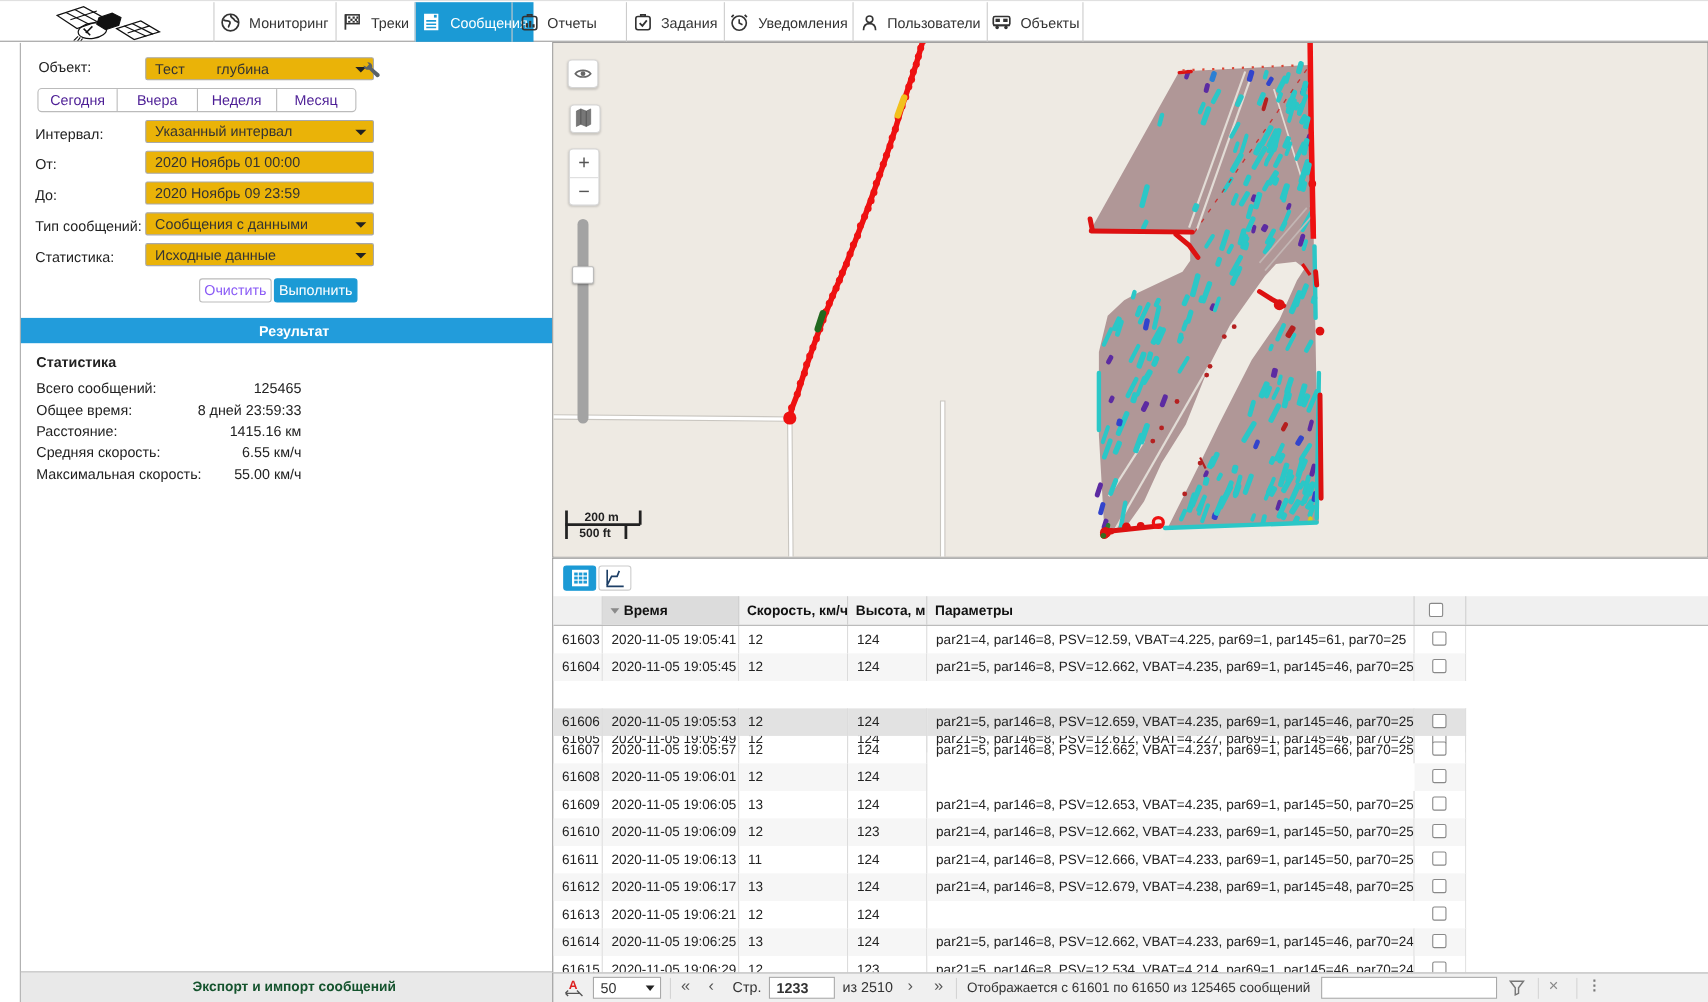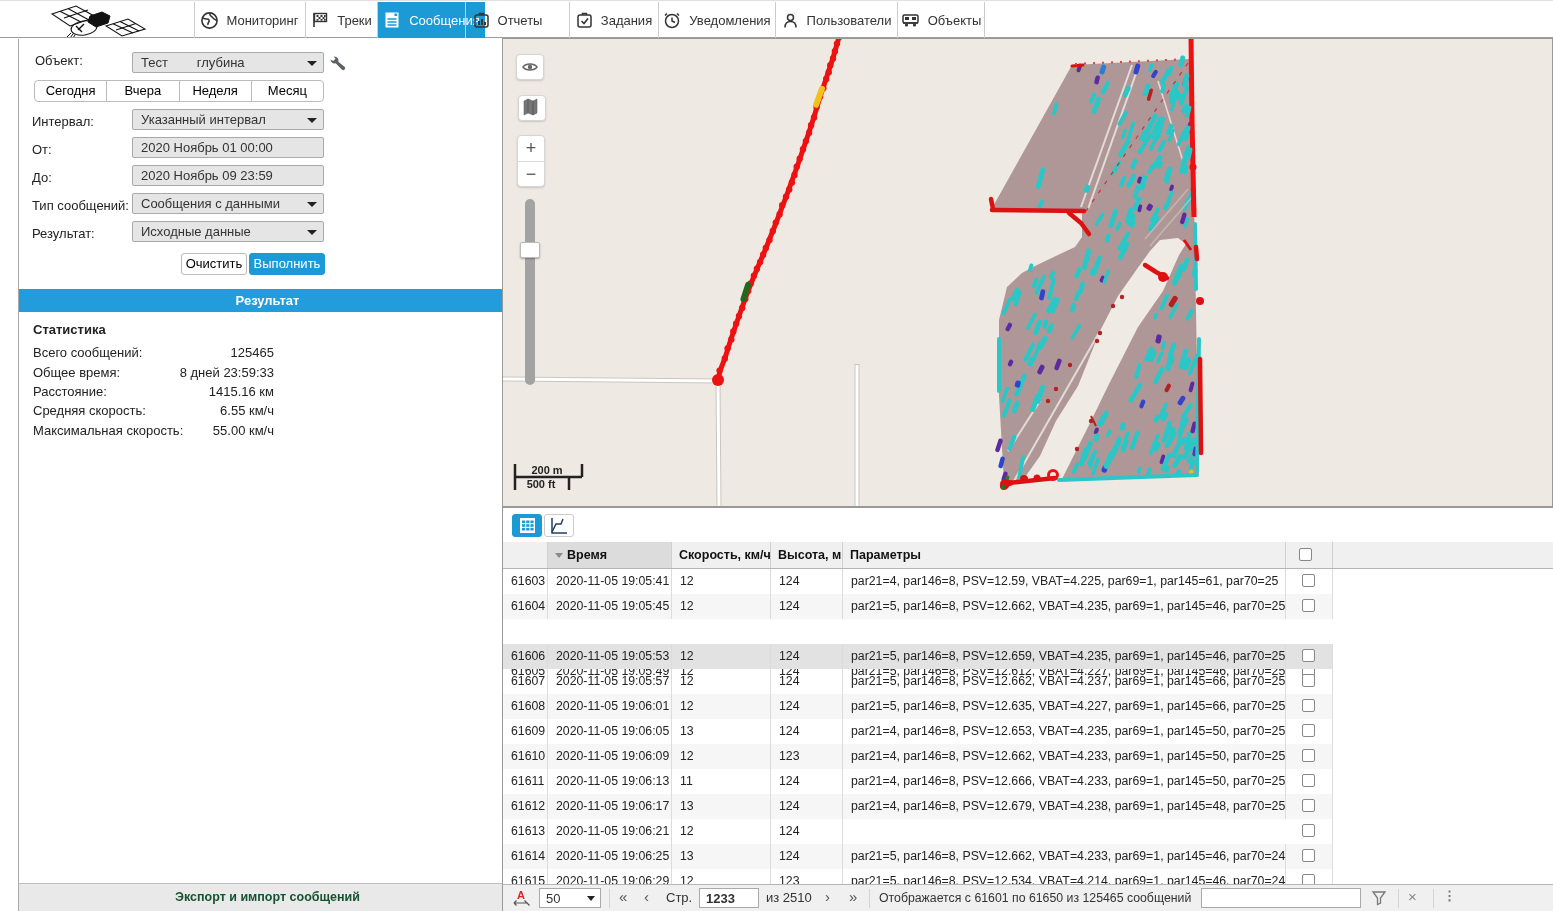--- a/index.html
+++ b/index.html
@@ -7,26 +7,26 @@
 
 #nav{position:absolute;left:0;top:0;width:1553px;height:38px;background:#fff;border-bottom:1px solid #9d9d9d;border-top:1px solid #e0e0e0;}
 .tab{position:absolute;top:1px;height:36px;display:flex;align-items:center;justify-content:center;gap:8px;font-size:13px;color:#333;border-left:1px solid #ccc;}
 .tab svg{flex:0 0 auto;}
 .tab.active{background:#1b9ad5;color:#fff;}
 .tab.last{border-right:1px solid #ccc;}
 #logo{position:absolute;left:48px;top:3px;}
 
 #left{position:absolute;left:0;top:39px;width:502px;height:872px;background:#fff;border-left:1px solid #aaa;margin-left:18px;}
 .lbl{position:absolute;font-size:13px;color:#222;}
-.field{position:absolute;left:113px;width:192px;height:21px;border:1px solid #a9a9a9;border-radius:2px;background:#e5e5e5;font-size:13px;color:#333;line-height:19px;padding-left:8px;white-space:pre;}
+.field{position:absolute;left:113px;width:208px;height:21px;border:1px solid #a9a9a9;border-radius:2px;background:#eab308;font-size:13px;color:#333;line-height:19px;padding-left:8px;white-space:pre;}
 .field .arr{position:absolute;right:6px;top:8px;width:0;height:0;border-left:5px solid transparent;border-right:5px solid transparent;border-top:5px solid #222;}
 #qbtns{position:absolute;left:15px;top:41px;width:290px;height:22px;border:1px solid #bbb;border-radius:4px;display:flex;}
-#qbtns div{flex:1;border-right:1px solid #bbb;color:#000000;font-size:13px;text-align:center;line-height:20px;}
+#qbtns div{flex:1;border-right:1px solid #bbb;color:#4c1d95;font-size:13px;text-align:center;line-height:20px;}
 #qbtns div:last-child{border-right:none;}
-.btn{position:absolute;height:22px;border:1px solid #bbb;border-radius:3px;background:#fff;font-size:13px;color:#000000;text-align:center;line-height:20px;}
+.btn{position:absolute;height:22px;border:1px solid #bbb;border-radius:3px;background:#fff;font-size:13px;color:#8b5cf6;text-align:center;line-height:20px;}
 .btn.blue{background:#1b9ad5;color:#fff;border-color:#1b9ad5;}
 #result{position:absolute;left:0px;top:250px;width:497px;height:23px;background:#229cdb;color:#fff;font-size:13px;font-weight:bold;text-align:center;line-height:23px;}
 .stat-l{position:absolute;left:14px;font-size:13px;color:#222;}
 .stat-v{position:absolute;width:170px;right:246px;font-size:13px;color:#222;text-align:right;}
 #leftbottom{position:absolute;left:0;top:844px;width:497px;height:28px;background:#e9e9e9;border-top:1px solid #c0c0c0;text-align:center;font-weight:bold;font-size:12.5px;color:#14532d;line-height:27px;}
 
 #map{position:absolute;left:502px;top:38px;width:1051px;height:469px;border:1px solid #999;background:#eeeae3;overflow:hidden;}
 .mbtn{position:absolute;width:28px;background:#fff;border:1px solid #d5d5d5;border-radius:4px;box-shadow:0 1px 2px rgba(0,0,0,0.15);}
 
 #tbl{position:absolute;left:502px;top:507px;width:1051px;height:377px;border-left:1px solid #999;border-top:1px solid #999;background:#fff;overflow:hidden;}
@@ -162,21 +162,21 @@
         <div>Месяц</div>
       </div>
   <div class="lbl" style="left:13px;top:75px;">Интервал:</div>
   <div class="field" style="top:70px;">Указанный интервал<span class="arr"></span></div>
   <div class="lbl" style="left:13px;top:103px;">От:</div>
   <div class="field" style="top:98px;">2020 Ноябрь 01 00:00</div>
   <div class="lbl" style="left:13px;top:131px;">До:</div>
   <div class="field" style="top:126px;">2020 Ноябрь 09 23:59</div>
   <div class="lbl" style="left:13px;top:159px;">Тип сообщений:</div>
   <div class="field" style="top:154px;">Сообщения с данными<span class="arr"></span></div>
-  <div class="lbl" style="left:13px;top:187px;">Результат:</div>
+  <div class="lbl" style="left:13px;top:187px;">Статистика:</div>
   <div class="field" style="top:182px;">Исходные данные<span class="arr"></span></div>
   <div class="btn" style="left:162px;top:214px;width:66px;">Очистить</div>
   <div class="btn blue" style="left:230px;top:214px;width:76px;">Выполнить</div>
   <div id="result">Результат</div>
   <div class="stat-l" style="top:283px;font-weight:bold;">Статистика</div>
   <div class="stat-l" style="top:306px;">Всего сообщений:</div>
       <div class="stat-v" style="top:306px;">125465</div>
   <div class="stat-l" style="top:326px;">Общее время:</div>
       <div class="stat-v" style="top:326px;">8 дней 23:59:33</div>
   <div class="stat-l" style="top:345px;">Расстояние:</div>
@@ -634,21 +634,20 @@
           <div class="c3">124</div>
           <div class="c4">par21=5, par146=8, PSV=12.662, VBAT=4.237, par69=1, par145=66, par70=25</div>
           <div class="c5"><span class="cb"></span></div>
           <div class="c6"></div>
         </div>
 <div class="trow even" style="top:125px;">
           <div class="c0">61608</div>
           <div class="c1">2020-11-05 19:06:01</div>
           <div class="c2">12</div>
           <div class="c3">124</div>
-          <div class="c4">par21=5, par146=8, PSV=12.635, VBAT=4.227, par69=1, par145=66, par70=25</div>
           <div class="c5"><span class="cb"></span></div>
           <div class="c6"></div>
         </div>
 <div class="trow odd" style="top:150px;">
           <div class="c0">61609</div>
           <div class="c1">2020-11-05 19:06:05</div>
           <div class="c2">13</div>
           <div class="c3">124</div>
           <div class="c4">par21=4, par146=8, PSV=12.653, VBAT=4.235, par69=1, par145=50, par70=25</div>
           <div class="c5"><span class="cb"></span></div>

